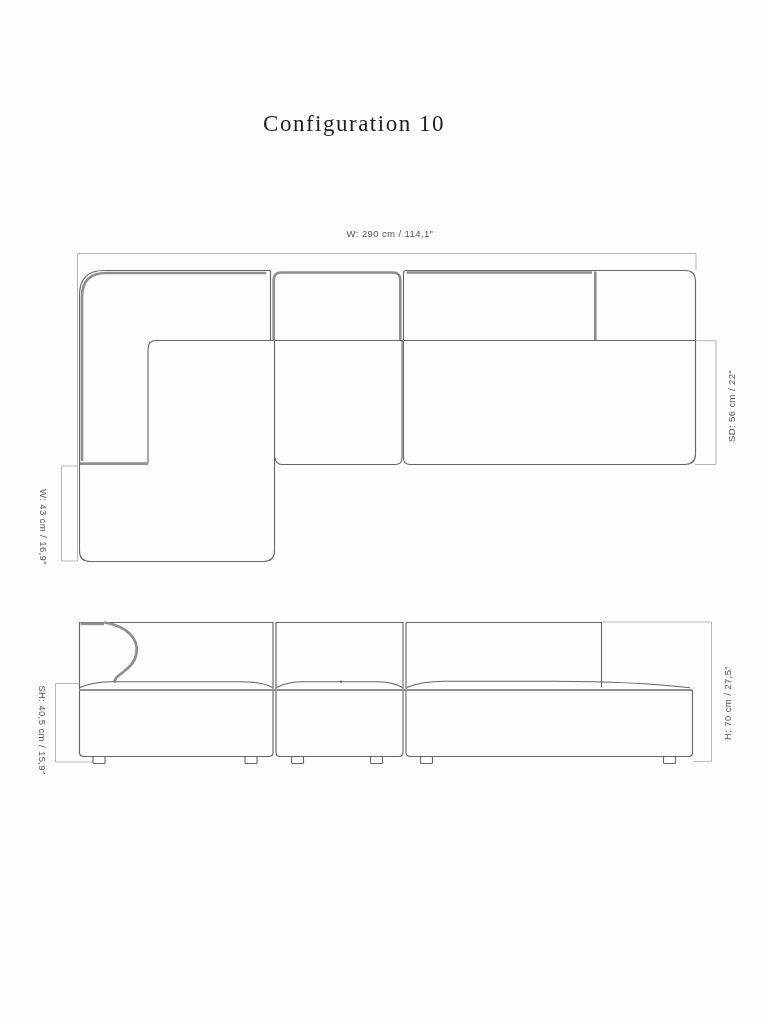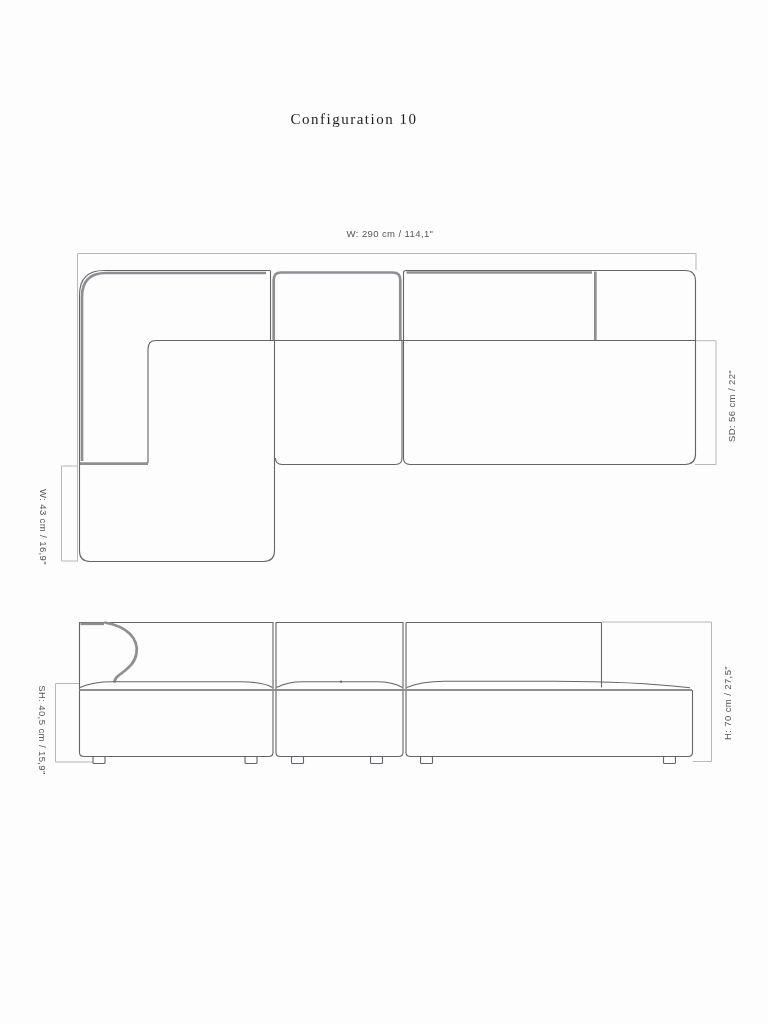--- a/index.html
+++ b/index.html
@@ -9,21 +9,21 @@
   *{margin:0;padding:0;box-sizing:border-box;}
   html,body{background:#e9e9e9;}
   .page{
     position:relative;width:768px;height:1024px;margin:0 auto;
     background:var(--bg);overflow:hidden;
     font-family:"Liberation Sans","DejaVu Sans",sans-serif;
   }
   .title{
     position:absolute;top:111px;left:0;width:708px;text-align:center;
     font-family:"Liberation Serif","DejaVu Serif",serif;
-    font-size:15px;font-weight:400;color:var(--title);letter-spacing:1.5px;
+    font-size:23px;font-weight:400;color:var(--title);letter-spacing:1.5px;
   }
   svg{position:absolute;top:0;left:0;}
   .ln{fill:none;stroke:var(--outline);stroke-width:1.1;stroke-linecap:butt;}
   .pp{fill:none;stroke:var(--piping);stroke-width:2.7;stroke-linecap:butt;}
   .pp2{fill:none;stroke:var(--piping);stroke-width:2.1;stroke-linecap:butt;}
   .dm{fill:none;stroke:var(--dim);stroke-width:1;}
   .dot{fill:var(--outline);}
   .dim-label{
     position:absolute;white-space:nowrap;color:var(--label);
     font-size:9.5px;letter-spacing:0.4px;

